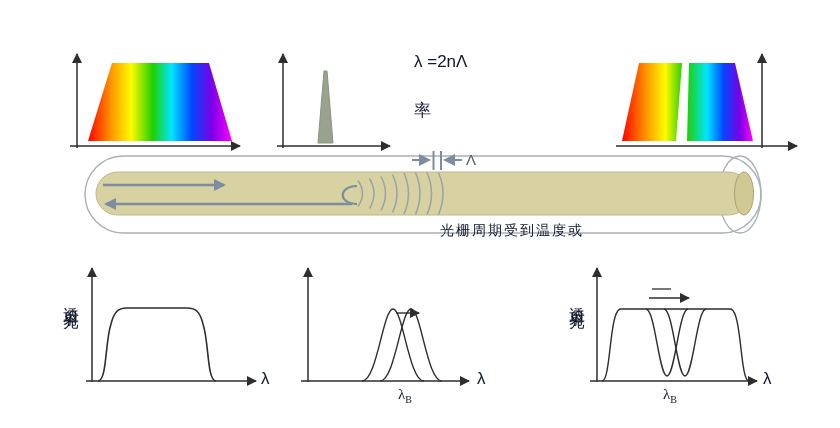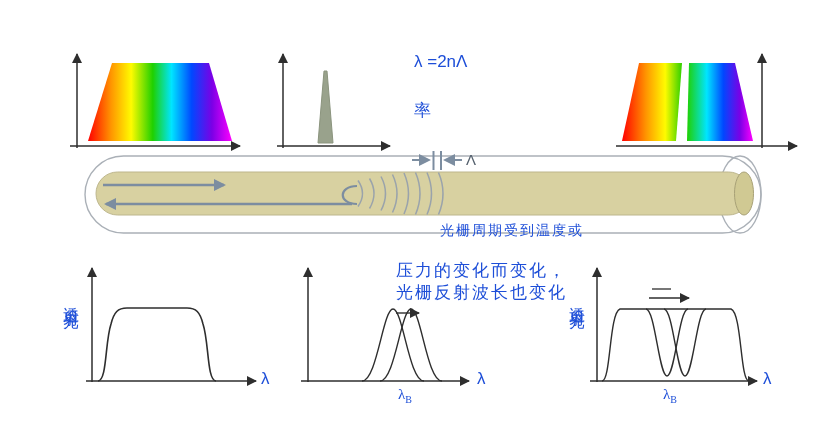--- a/index.html
+++ b/index.html
@@ -1,18 +1,18 @@
 <!DOCTYPE html>
 <html><head>
 <meta charset="utf-8">
 <style>
   html,body{margin:0;padding:0;background:#ffffff;}
   .stage{position:relative;width:840px;height:428px;background:#ffffff;overflow:hidden;
          font-family:"Liberation Sans", sans-serif;color:#3d3d3d;}
-  .t{position:absolute;white-space:nowrap;color:#1d4ed8;}
+  .t{position:absolute;white-space:nowrap;color:#0f172a;}
   .f1{left:414px;top:52px;font-size:17px;}
   .f2{left:414px;top:76px;font-size:17px;letter-spacing:4px;}
   .f3{left:414px;top:99px;font-size:17px;letter-spacing:4px;}
   .c1{left:396px;top:222px;font-size:14px;letter-spacing:2px;margin-left:44px;}
   .c2{left:396px;top:259px;font-size:17px;letter-spacing:2px;}
   .c3{left:396px;top:281px;font-size:17px;letter-spacing:2px;}
   .vlabel{writing-mode:vertical-rl;text-orientation:upright;font-size:16px;letter-spacing:3px;}
   .vl-left{left:60px;top:294px;}
   .vl-right{left:566px;top:294px;}
   .xl{font-size:17px;}
@@ -136,22 +136,20 @@
       <line x1="649" y1="298" x2="689" y2="298" stroke="#2e2e2e" stroke-width="1.3" marker-end="url(#mDark)"></line>
     </g>
   </svg>
 
   <div class="t f1">λ =2nΛ</div>
   <div class="t f3">率</div>
 
   <div class="t period">Λ</div>
 
   <div class="t c1">光栅周期受到温度或</div>
-  <div class="t c2">压力的变化而变化，</div>
-  <div class="t c3">光栅反射波长也变化</div>
 
   <div class="t vlabel vl-left">透射光</div>
   <div class="t xl xl-left">λ</div>
 
   <div class="t xl xl-mid">λ</div>
   <div class="t bragg bg-mid"><span>λ</span><sub>B</sub></div>
 
   <div class="t vlabel vl-right">透射光</div>
   <div class="t xl xl-right">λ</div>
   <div class="t bragg bg-right"><span>λ</span><sub>B</sub></div>

